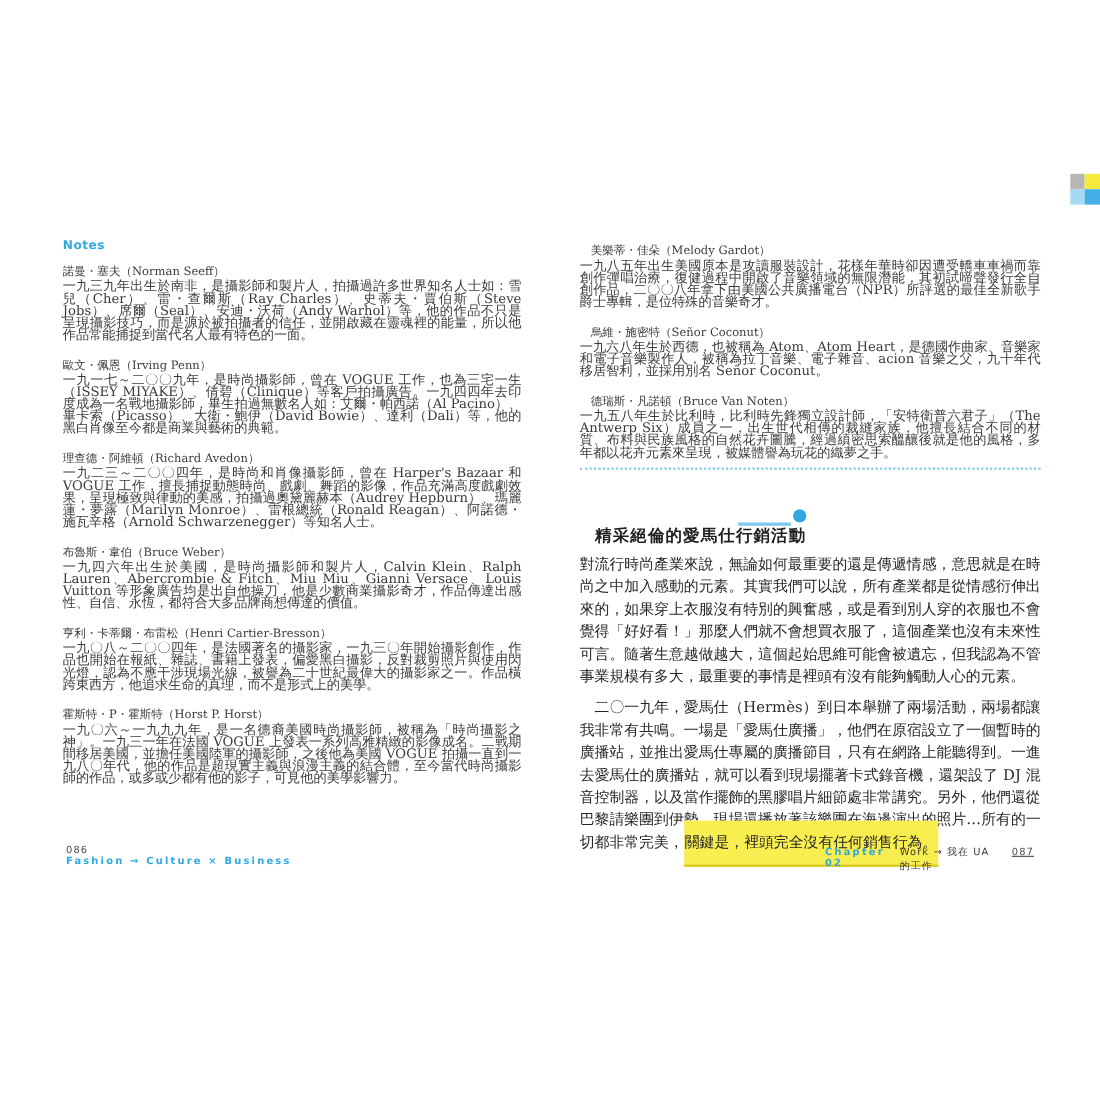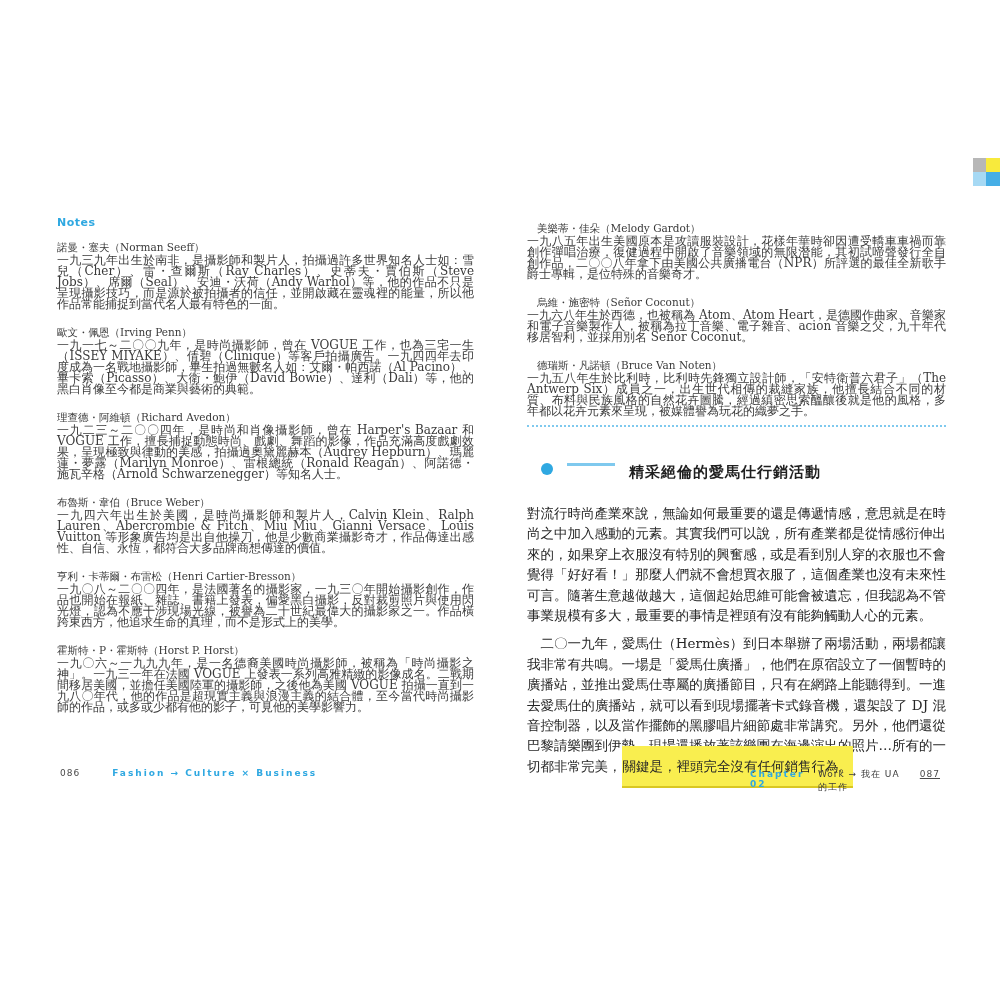--- a/index.html
+++ b/index.html
@@ -19,34 +19,34 @@
     font-weight:bold;font-size:11px;letter-spacing:0.5px;margin-bottom:10px;}
   .note-entry{margin-bottom:14px;}
   .ne-heading{font-size:10.5px;line-height:16px;color:#3a3a3a;}
   .ne-body{font-size:12px;line-height:11px;text-align:justify;color:#3a3a3a;}
 
   
   .right-page{position:absolute;left:527px;top:220px;width:419px;}
   .rp-notes .ne-heading{padding-left:10px;}
   .rp-divider{position:absolute;left:0;top:205px;width:419px;height:0;
     border-top:2px dotted #63bfe9;}
-  .rp-section-header{position:absolute;left:14px;top:243px;display:flex;align-items:flex-start;}
+  .rp-section-header{position:absolute;left:14px;top:243px;display:flex;align-items:flex-end;flex-direction:column;}
   .sh-dot{width:12px;height:12px;border-radius:50%;}
   .sh-line{width:48px;height:3px;margin-left:14px;margin-right:14px;}
   .sh-title{font-family:"DejaVu Sans","Liberation Sans",sans-serif;
     font-weight:bold;font-size:15px;color:#1f1f1f;letter-spacing:1px;}
   .rp-body{position:absolute;left:0;top:283px;width:419px;}
   .body-para{font-size:13.5px;line-height:20.4px;text-align:justify;
     color:#262626;margin:0 0 8px 0;}
   .body-para.indent{text-indent:1em;}
   .hl{padding:12px 1px;border-bottom:2px solid #d9c722;}
 
   
   .footer{position:absolute;top:768px;font-family:"DejaVu Sans","Liberation Sans",sans-serif;font-size:9px;}
-  .footer-left{left:60px;display:flex;align-items:baseline;}
+  .footer-left{left:60px;display:flex;align-items:baseline;flex-direction:column;}
   .footer-left .pageno{color:#4a4a4a;letter-spacing:1px;margin-right:32px;}
   .footer-left .flabel{letter-spacing:2px;font-weight:bold;}
   .footer-right{left:750px;width:190px;display:flex;align-items:baseline;justify-content:space-between;}
   .footer-right .chapter{letter-spacing:2px;font-weight:bold;margin-right:10px;}
   .footer-right .flabel-dark{color:#3a3a3a;letter-spacing:1px;}
   .footer-right .pageno{color:#4a4a4a;letter-spacing:1px;margin-left:14px;text-decoration:underline;}
 </style>
 </head>
 <body>
 

